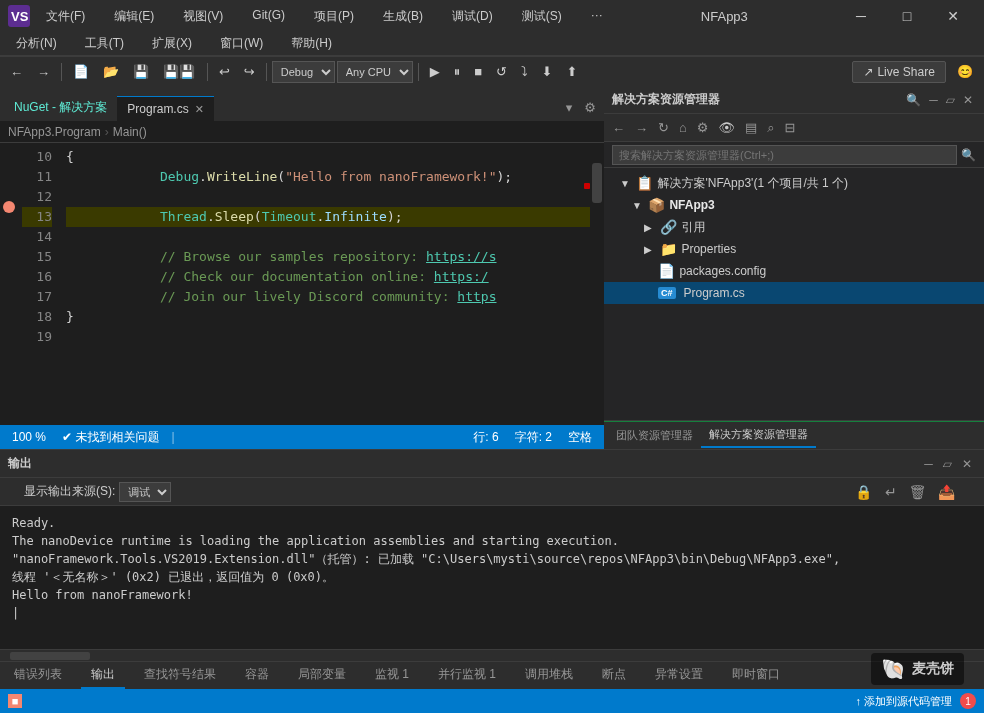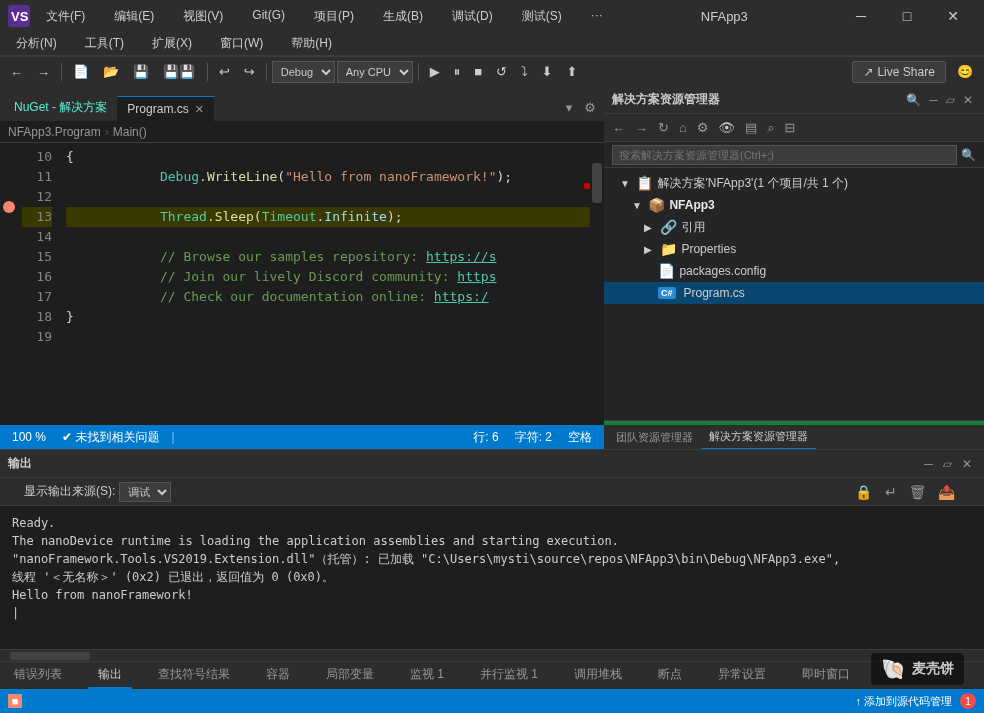--- a/index.html
+++ b/index.html
@@ -455,21 +455,21 @@
     }
 
     
     #bottom-tabs {
       height: 28px;
       background: #2d2d2d;
       display: flex;
       align-items: center;
       padding: 0 4px;
       border-top: 1px solid #3c3c3c;
-      gap: 16px;
+      gap: 9px;
     }
     .bottom-tab {
       padding: 4px 10px;
       cursor: pointer;
       color: #969696;
       font-size: 12px;
       border-bottom: 2px solid transparent;
     }
     .bottom-tab.active {
       color: #cccccc;
@@ -531,21 +531,21 @@
       border-radius: 50%;
     }
 
     
     #right-panel-tabs {
       height: 28px;
       background: #2d2d2d;
       display: flex;
       align-items: center;
       padding: 0 4px;
-      border-top: 4px solid #15803d;
+      border-top: 1px solid #15803d;
     }
     .right-panel-tab {
       padding: 4px 8px;
       cursor: pointer;
       color: #969696;
       font-size: 11px;
     }
     .right-panel-tab.active { color: #cccccc; border-bottom: 2px solid #007acc; }
 
     
@@ -723,24 +723,24 @@
               <span class="type">Timeout</span>
               <span class="punc">.</span>
               <span class="prop">Infinite</span>
               <span class="punc">);</span>
           </div>
           <div class="code-line">&nbsp;</div>
           <div class="code-line">
             <span class="comment">&nbsp;&nbsp;&nbsp;&nbsp;&nbsp;&nbsp;&nbsp;&nbsp;&nbsp;&nbsp;&nbsp;&nbsp;// Browse our samples repository: <span class="url">https://s</span></span>
           </div>
           <div class="code-line">
-            <span class="comment">&nbsp;&nbsp;&nbsp;&nbsp;&nbsp;&nbsp;&nbsp;&nbsp;&nbsp;&nbsp;&nbsp;&nbsp;// Join our lively Discord community: <span class="url">https</span></span>
+            <span class="comment">&nbsp;&nbsp;&nbsp;&nbsp;&nbsp;&nbsp;&nbsp;&nbsp;&nbsp;&nbsp;&nbsp;&nbsp;// Check our documentation online: <span class="url">https:/</span></span>
           </div>
           <div class="code-line">
-            <span class="comment">&nbsp;&nbsp;&nbsp;&nbsp;&nbsp;&nbsp;&nbsp;&nbsp;&nbsp;&nbsp;&nbsp;&nbsp;// Check our documentation online: <span class="url">https:/</span></span>
+            <span class="comment">&nbsp;&nbsp;&nbsp;&nbsp;&nbsp;&nbsp;&nbsp;&nbsp;&nbsp;&nbsp;&nbsp;&nbsp;// Join our lively Discord community: <span class="url">https</span></span>
           </div>
           <div class="code-line">
             <span class="punc">        }</span>
           </div>
           <div class="code-line">&nbsp;</div>
 
           <div id="scroll-indicator">
             <div id="scroll-thumb"></div>
             <div id="red-mark"></div>
           </div>

